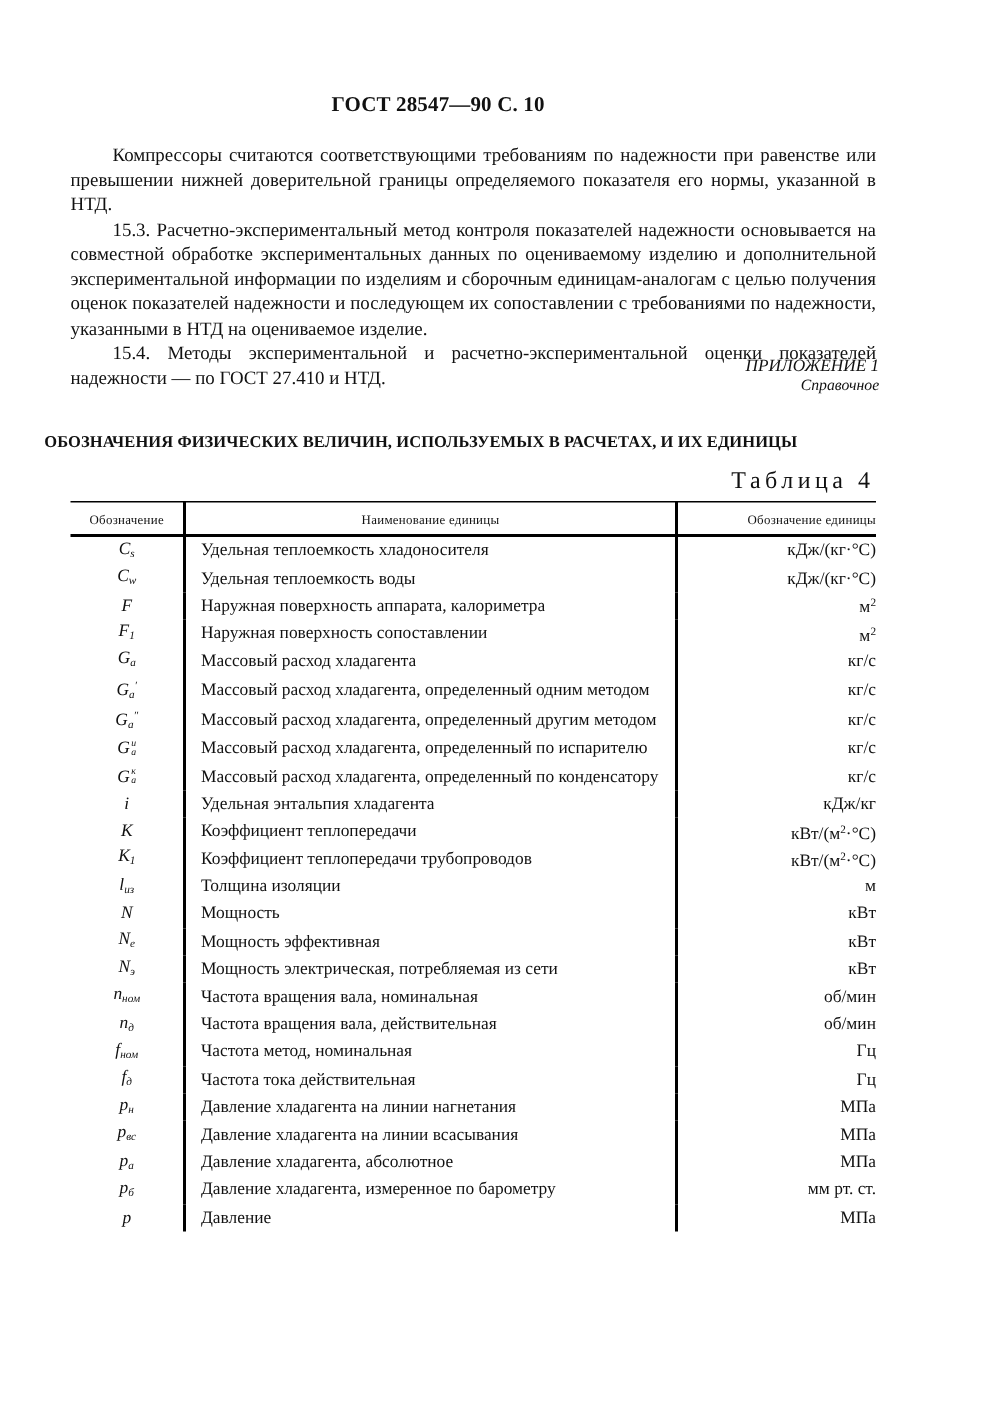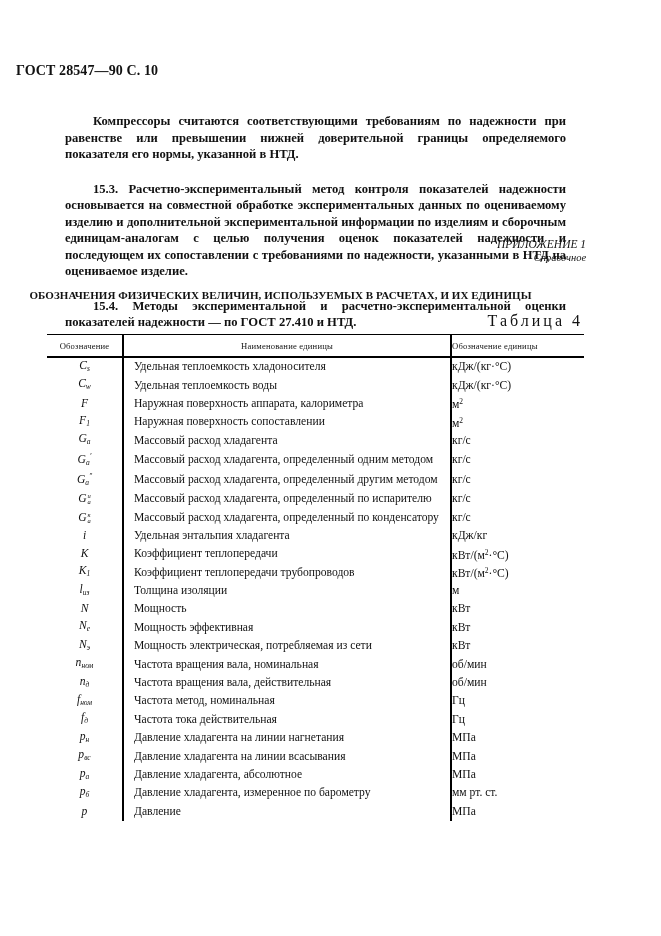--- a/index.html
+++ b/index.html
@@ -1,28 +1,28 @@
 <!DOCTYPE html>
 <html><head>
 <meta charset="utf-8">
 <style>
   html, body { margin: 0; padding: 0; background: #ffffff; }
   body {
     width: 661px; height: 936px; position: relative; overflow: hidden;
     font-family: "Liberation Serif", "DejaVu Serif", serif; color: #111111;
   }
   .page-header {
-    position: absolute; left: 0; top: 63px; width: 584px; text-align: left;
-    font-weight: bold; font-size: 14px; letter-spacing: 0.1px; padding-left: 16px;
+    position: absolute; left: 0; top: 63px; width: 584px; text-align: center;
+    font-weight: bold; font-size: 14px; letter-spacing: 0.1px;
   }
   .body-text {
     position: absolute; left: 47px; top: 95px; width: 537px;
     font-size: 12.6px; line-height: 16.5px; text-align: justify;
   }
-  .body-text p { margin: 18px; text-indent: 28px; font-weight: bold; }
+  .body-text p { margin: 0; text-indent: 28px; }
   .appendix {
     position: absolute; left: 497px; top: 238px; font-style: italic; font-size: 11.5px; line-height: 13px;
   }
   .appendix .sub { font-size: 10.5px; display: block; text-align: right; }
   .title {
     position: absolute; left: 0; top: 289px; width: 561px; text-align: center;
     font-weight: bold; font-size: 11px; letter-spacing: 0.05px;
   }
   .table-caption {
     position: absolute; left: 0; top: 312px; width: 583px; text-align: right;
@@ -34,21 +34,21 @@
   }
   .tbl th {
     font-weight: normal; font-size: 8.6px; height: 21px; padding: 0;
     border-top: 1.5px solid #000; border-bottom: 2.5px solid #000;
     letter-spacing: 0.2px;
   }
   .tbl td { height: 18.4px; padding: 0; font-size: 11.6px; line-height: 14px; vertical-align: middle; }
   .tbl .c1 { width: 75px; text-align: center; font-style: italic; }
   .tbl .c2 { width: 326px; text-align: left; padding-left: 10px; border-left: 2.5px solid #000; border-right: 2.5px solid #000; margin-left: 29px; }
   .tbl th.c2 { text-align: center; padding-left: 0; }
-  .tbl .c3 { text-align: left; }
+  .tbl .c3 { text-align: right; }
   .sym sub { font-size: 7.5px; vertical-align: -2px; font-style: italic; }
   .sym sup { font-size: 7.5px; vertical-align: 4px; }
   .sym .stack { display: inline-block; vertical-align: middle; line-height: 6px; font-size: 6.5px; text-align: left; margin-left: 1px; }
   .sym .stack span { display: block; }
   .unit sup { font-size: 7.5px; vertical-align: 4px; }
 </style>
 </head>
 <body>
 
 <div class="page-header">ГОСТ 28547—90 С. 10</div>

